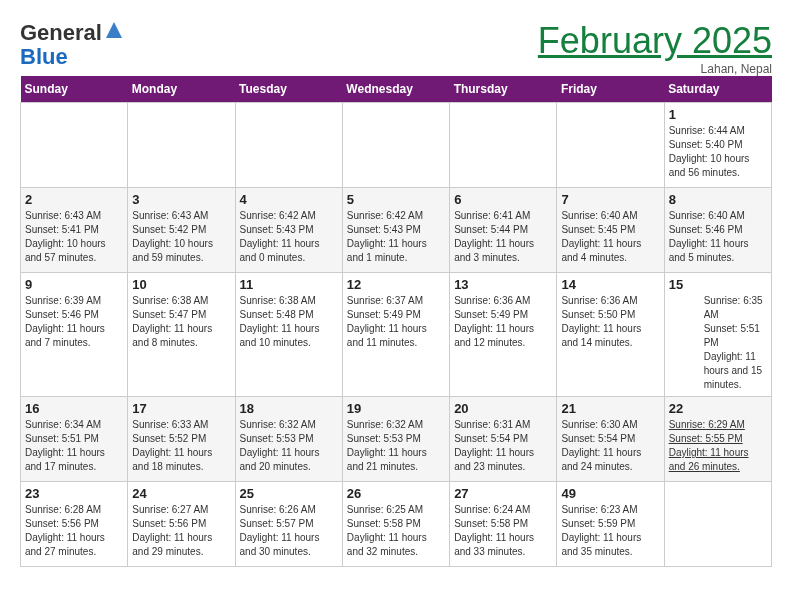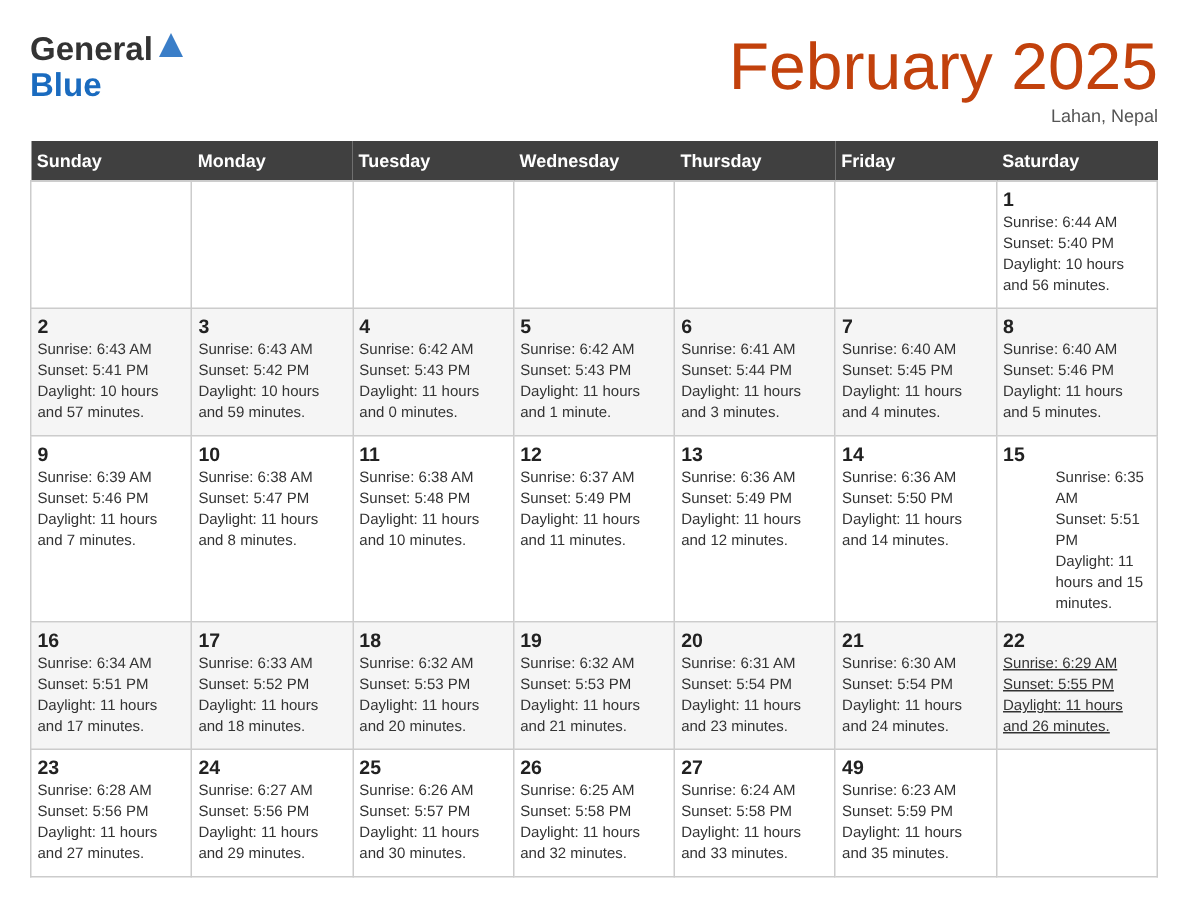--- a/index.html
+++ b/index.html
@@ -7,21 +7,21 @@
       font-family: Arial, sans-serif;
       background: #fff;
       width: 792px;
       min-height: 612px;
       padding: 20px;
     }
     .header {
       display: flex;
       justify-content: space-between;
       align-items: flex-start;
-      margin-bottom: 10px;
+      margin-bottom: 0;
     }
     .logo {
       display: flex;
       align-items: center;
     }
     .logo-text {
       font-size: 22px;
       font-weight: bold;
       line-height: 1.1;
     }
@@ -29,23 +29,24 @@
     .logo-blue { color: #1a6bbf; }
     .logo-icon {
       width: 20px;
       height: 20px;
       margin-left: 2px;
     }
     .title-block {
       text-align: right;
     }
     .month-title {
-      font-size: 44px;
-      color: #c2410c;
+      font-size: 36px;
+      color: #15803d;
       font-weight: normal;
+      text-decoration: underline;
     }
     .location {
       font-size: 12px;
       color: #555;
     }
     table {
       width: 100%;
       border-collapse: collapse;
       font-size: 11px;
     }
@@ -63,21 +64,21 @@
       padding: 4px;
       height: 85px;
       width: 107px;
     }
     tr:nth-child(even) td {
       background-color: #f5f5f5;
     }
     tr:nth-child(odd) td {
       background-color: #fff;
     }
-    thead tr th { background-color: #404040; }
+    thead tr th { background-color: #701a75; }
     .day-num {
       font-weight: bold;
       font-size: 13px;
       margin-bottom: 2px;
       color: #222;
     }
     .day-info {
       font-size: 10px;
       color: #333;
       line-height: 1.4;

